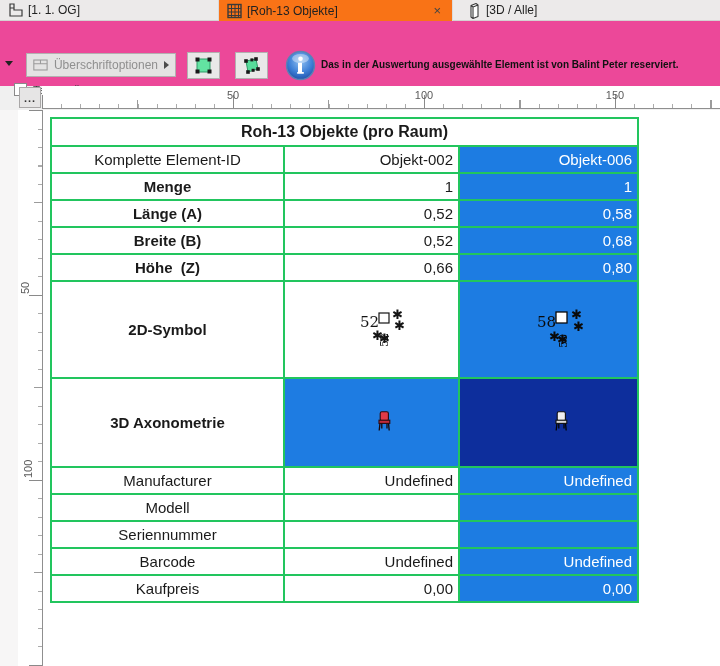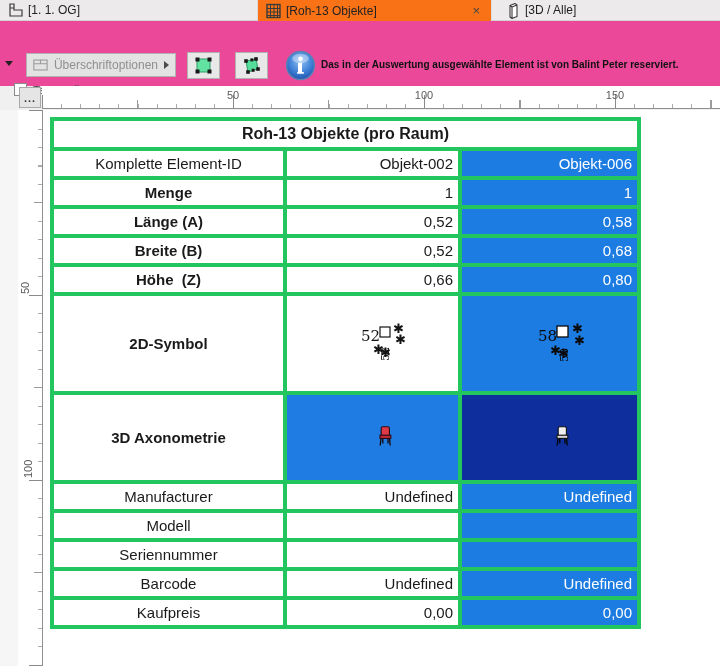--- a/index.html
+++ b/index.html
@@ -8,21 +8,21 @@
     font-family:"Liberation Sans",sans-serif;
     background:#f0f0f0;color:#1a1a1a;
     -webkit-font-smoothing:antialiased;
   }
   
   .tabbar{position:absolute;left:0;top:0;width:720px;height:20px;
     background:#eceaea;border-bottom:1px solid #d4d2d2;display:flex;}
   .tab{display:flex;align-items:center;gap:5px;font-size:12px;color:#222;
     padding:0 8px;box-sizing:border-box;position:relative;}
   .tab .ticon{display:flex;align-items:center;}
-  .tab1{width:258px;border-right:1px solid #dcdada;}
+  .tab1{width:219px;border-right:1px solid #dcdada;}
   .tab2{width:234px;background:#f97316;border-right:1px solid #dcdada;height:21px;}
   .tab2 .tlabel{flex:1;}
   .tab3{flex:1;padding-left:14px;}
   .closex{font-size:13px;color:#444;padding:0 3px;line-height:1;}
   
   .toolbar{position:absolute;left:0;top:21px;width:720px;height:65px;background:#ec4899;padding-left:24px;}
   .tb-caret{position:absolute;left:5px;top:40px;width:0;height:0;
     border-left:4px solid transparent;border-right:4px solid transparent;border-top:5px solid #222;}
   .btn-heading{position:absolute;left:26px;top:32px;width:150px;height:24px;
     background:#e4e3e3;border:1px solid #b3b0b0;box-sizing:border-box;
@@ -60,21 +60,21 @@
     background-size:13px 556px,8px 556px,4px 556px;
     background-position:right top,right top,right top;
     background-repeat:no-repeat;}
   .vruler span{position:absolute;left:1px;font-size:11px;color:#5a5a5a;
     transform:rotate(-90deg) translateX(50%);transform-origin:center;}
   .gutter{position:absolute;left:0;top:110px;width:18px;height:556px;background:#f7f6f6;}
   .canvas{position:absolute;left:42px;top:110px;width:678px;height:556px;background:#fff;
     border-left:1px solid #8f8f8f;box-sizing:border-box;}
   
   .sched{position:absolute;left:50px;top:117px;border-collapse:collapse;table-layout:fixed;}
-  .sched td{border:4px solid #22c55e;font-size:15px;padding:4px 5px;box-sizing:border-box;
+  .sched td{border:2px solid #22c55e;font-size:15px;padding:4px 5px;box-sizing:border-box;
     overflow:hidden;white-space:pre;}
   .sched .c0{width:233px;text-align:center;}
   .sched .c1{width:175px;text-align:right;}
   .sched .c2{width:179px;text-align:right;}
   .sched .titlecell{text-align:center;font-weight:bold;font-size:16px;height:24px;}
   .sched tr.std td{height:27px;}
   .sched tr.bold .c0{font-weight:bold;}
   .sel{background:#1d7ce2;color:#fff;}
   .symcell{text-align:center !important;margin-top:16px;}
   .axo-blue{background:#1e7ce2;text-align:center !important;}

